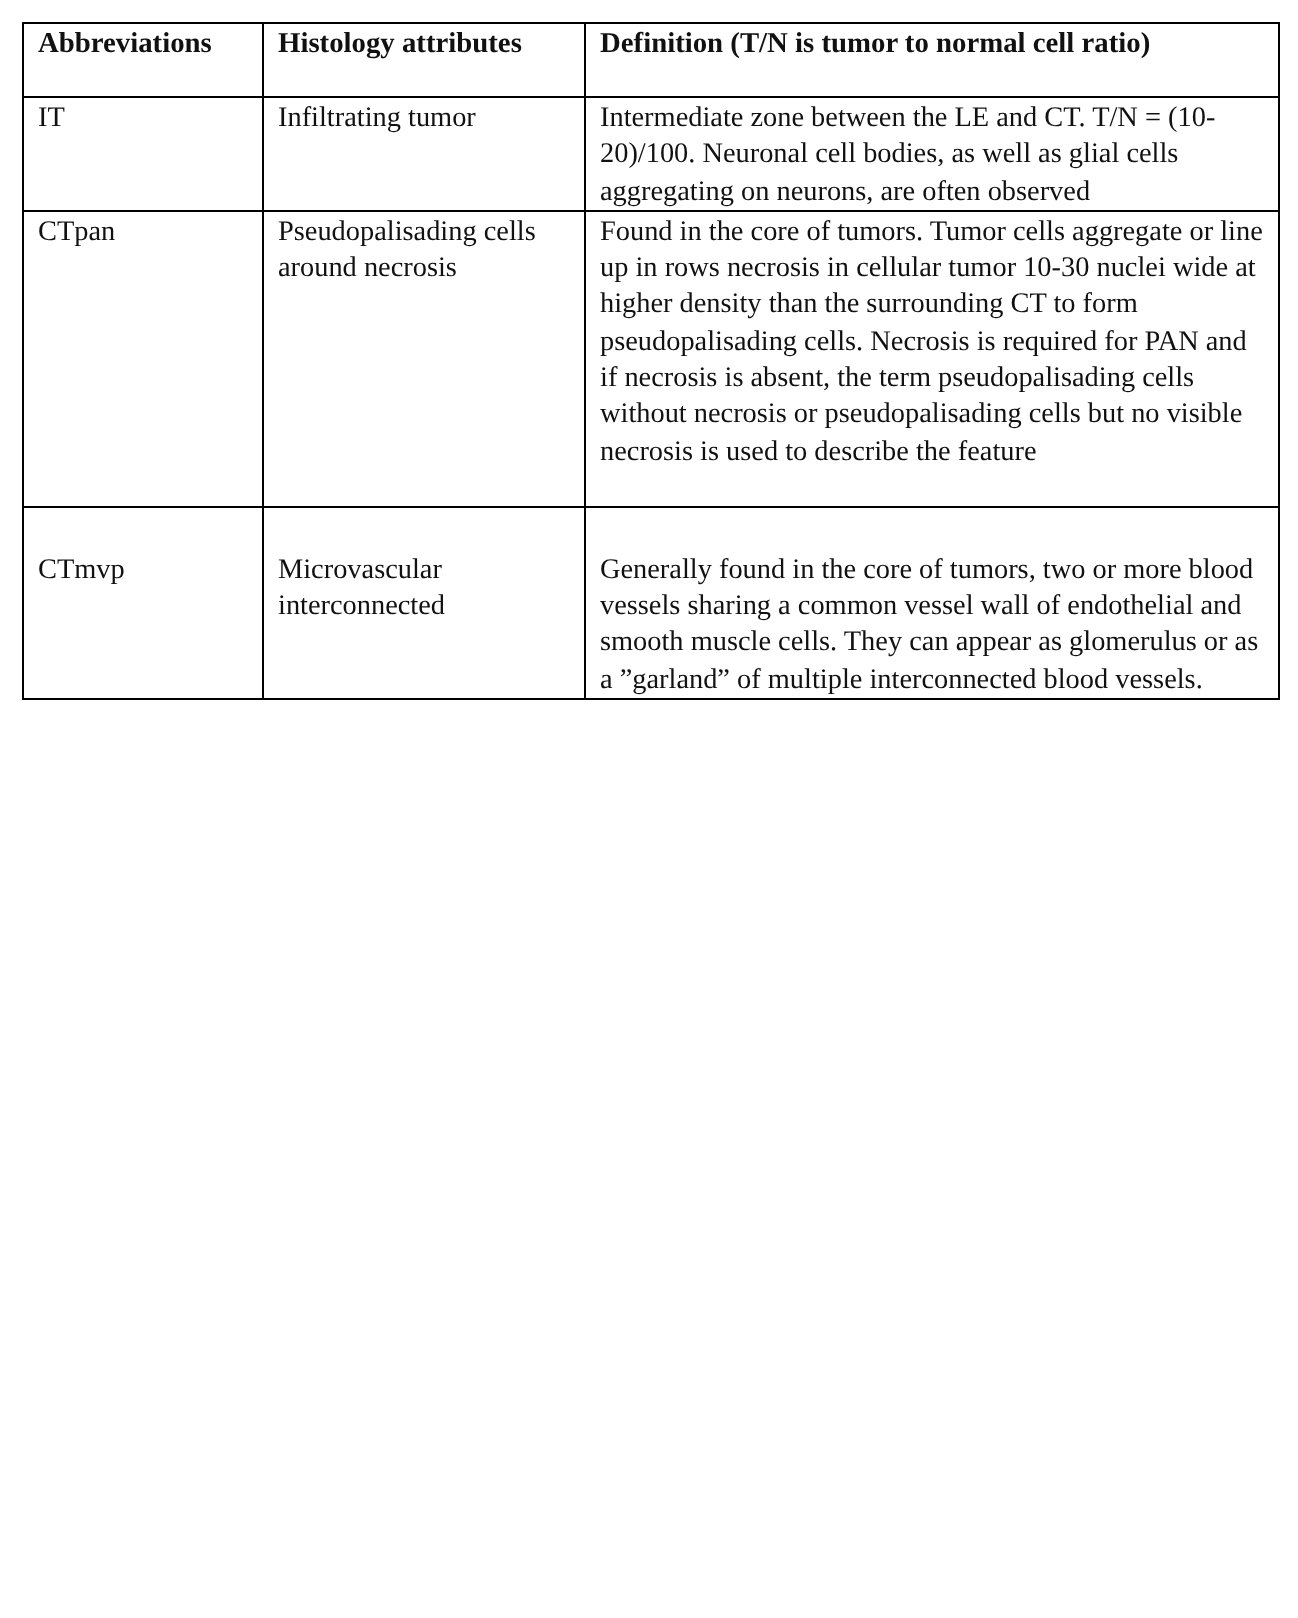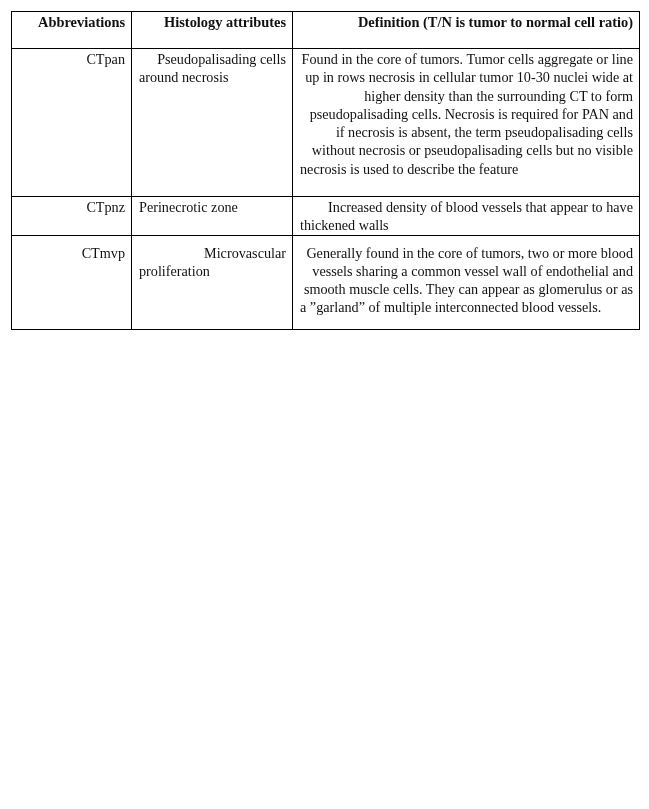--- a/index.html
+++ b/index.html
@@ -11,68 +11,68 @@
     table-layout: fixed;
     font-family: "Liberation Serif", "DejaVu Serif", serif;
     font-size: 14.2px;
     line-height: 18.3px;
     color: #111111;
   }
   table.hist td, table.hist th {
     border: 1px solid #000000;
     vertical-align: top;
     padding: 1px 6px 0 7px;
-    text-align: right;
+    text-align: left;
   }
   table.hist th { font-weight: bold; font-size: 14.4px; }
   col.c1 { width: 120px; }
   col.c2 { width: 161px; }
   col.c3 { width: 347px; }
   td.just { text-align: justify; text-align-last: left; }
   td.def { text-align: justify; text-align-last: left; padding-right: 7px; }
   tr.r-head { height: 37px; }
   tr.r-ct { height: 76px; }
   tr.r-le { height: 36px; }
   tr.r-it { height: 56px; }
   tr.r-lehbv { height: 56px; }
   tr.r-ithbv { height: 56px; }
   tr.r-ctpan { height: 148px; }
   tr.r-ctpnz { height: 37px; }
   tr.r-ctpnn { height: 74px; }
   tr.r-ctne { height: 57px; }
   tr.r-ctmvp { height: 94px; }
   tr.r-cthbv { height: 53px; }
-  tr.r-ctmvp td { padding-top: 8px; }
+  tr.r-ctmvp td { padding-top: 22px; }
 </style>
 </head>
 <body>
 
 <table class="hist">
   <colgroup>
     <col class="c1">
       <col class="c2">
       <col class="c3">
   </colgroup>
   <thead>
     <tr class="r-head">
       <th>Abbreviations</th>
       <th>Histology attributes</th>
       <th>Definition (T/N is tumor to normal cell ratio)</th>
     </tr>
   </thead>
   <tbody>
+    <tr class="r-it">
+      <td>IT</td>
+      <td class="just">Infiltrating tumor</td>
+      <td class="def">Intermediate zone between the LE and CT. T/N = (10-20)/100. Neuronal cell bodies, as well as glial cells aggregating on neurons, are often observed</td>
+    </tr>
     <tr class="r-ctpan">
       <td>CTpan</td>
       <td class="just">Pseudopalisading cells around necrosis</td>
       <td class="def">Found in the core of tumors. Tumor cells aggregate or line up in rows necrosis in cellular tumor 10-30 nuclei wide at higher density than the surrounding CT to form pseudopalisading cells. Necrosis is required for PAN and if necrosis is absent, the term pseudopalisading cells without necrosis or pseudopalisading cells but no visible necrosis is used to describe the feature</td>
     </tr>
-    <tr class="r-ctpnz">
-      <td>CTpnz</td>
-      <td class="just">Perinecrotic zone</td>
-      <td class="def">Increased density of blood vessels that appear to have thickened walls</td>
-    </tr>
     <tr class="r-ctmvp">
       <td>CTmvp</td>
-      <td class="just">Microvascular proliferation</td>
+      <td class="just">Microvascular interconnected</td>
       <td class="def">Generally found in the core of tumors, two or more blood vessels sharing a common vessel wall of endothelial and smooth muscle cells. They can appear as glomerulus or as a ”garland” of multiple interconnected blood vessels.</td>
     </tr>
   </tbody>
 </table>
 
 </body></html>

